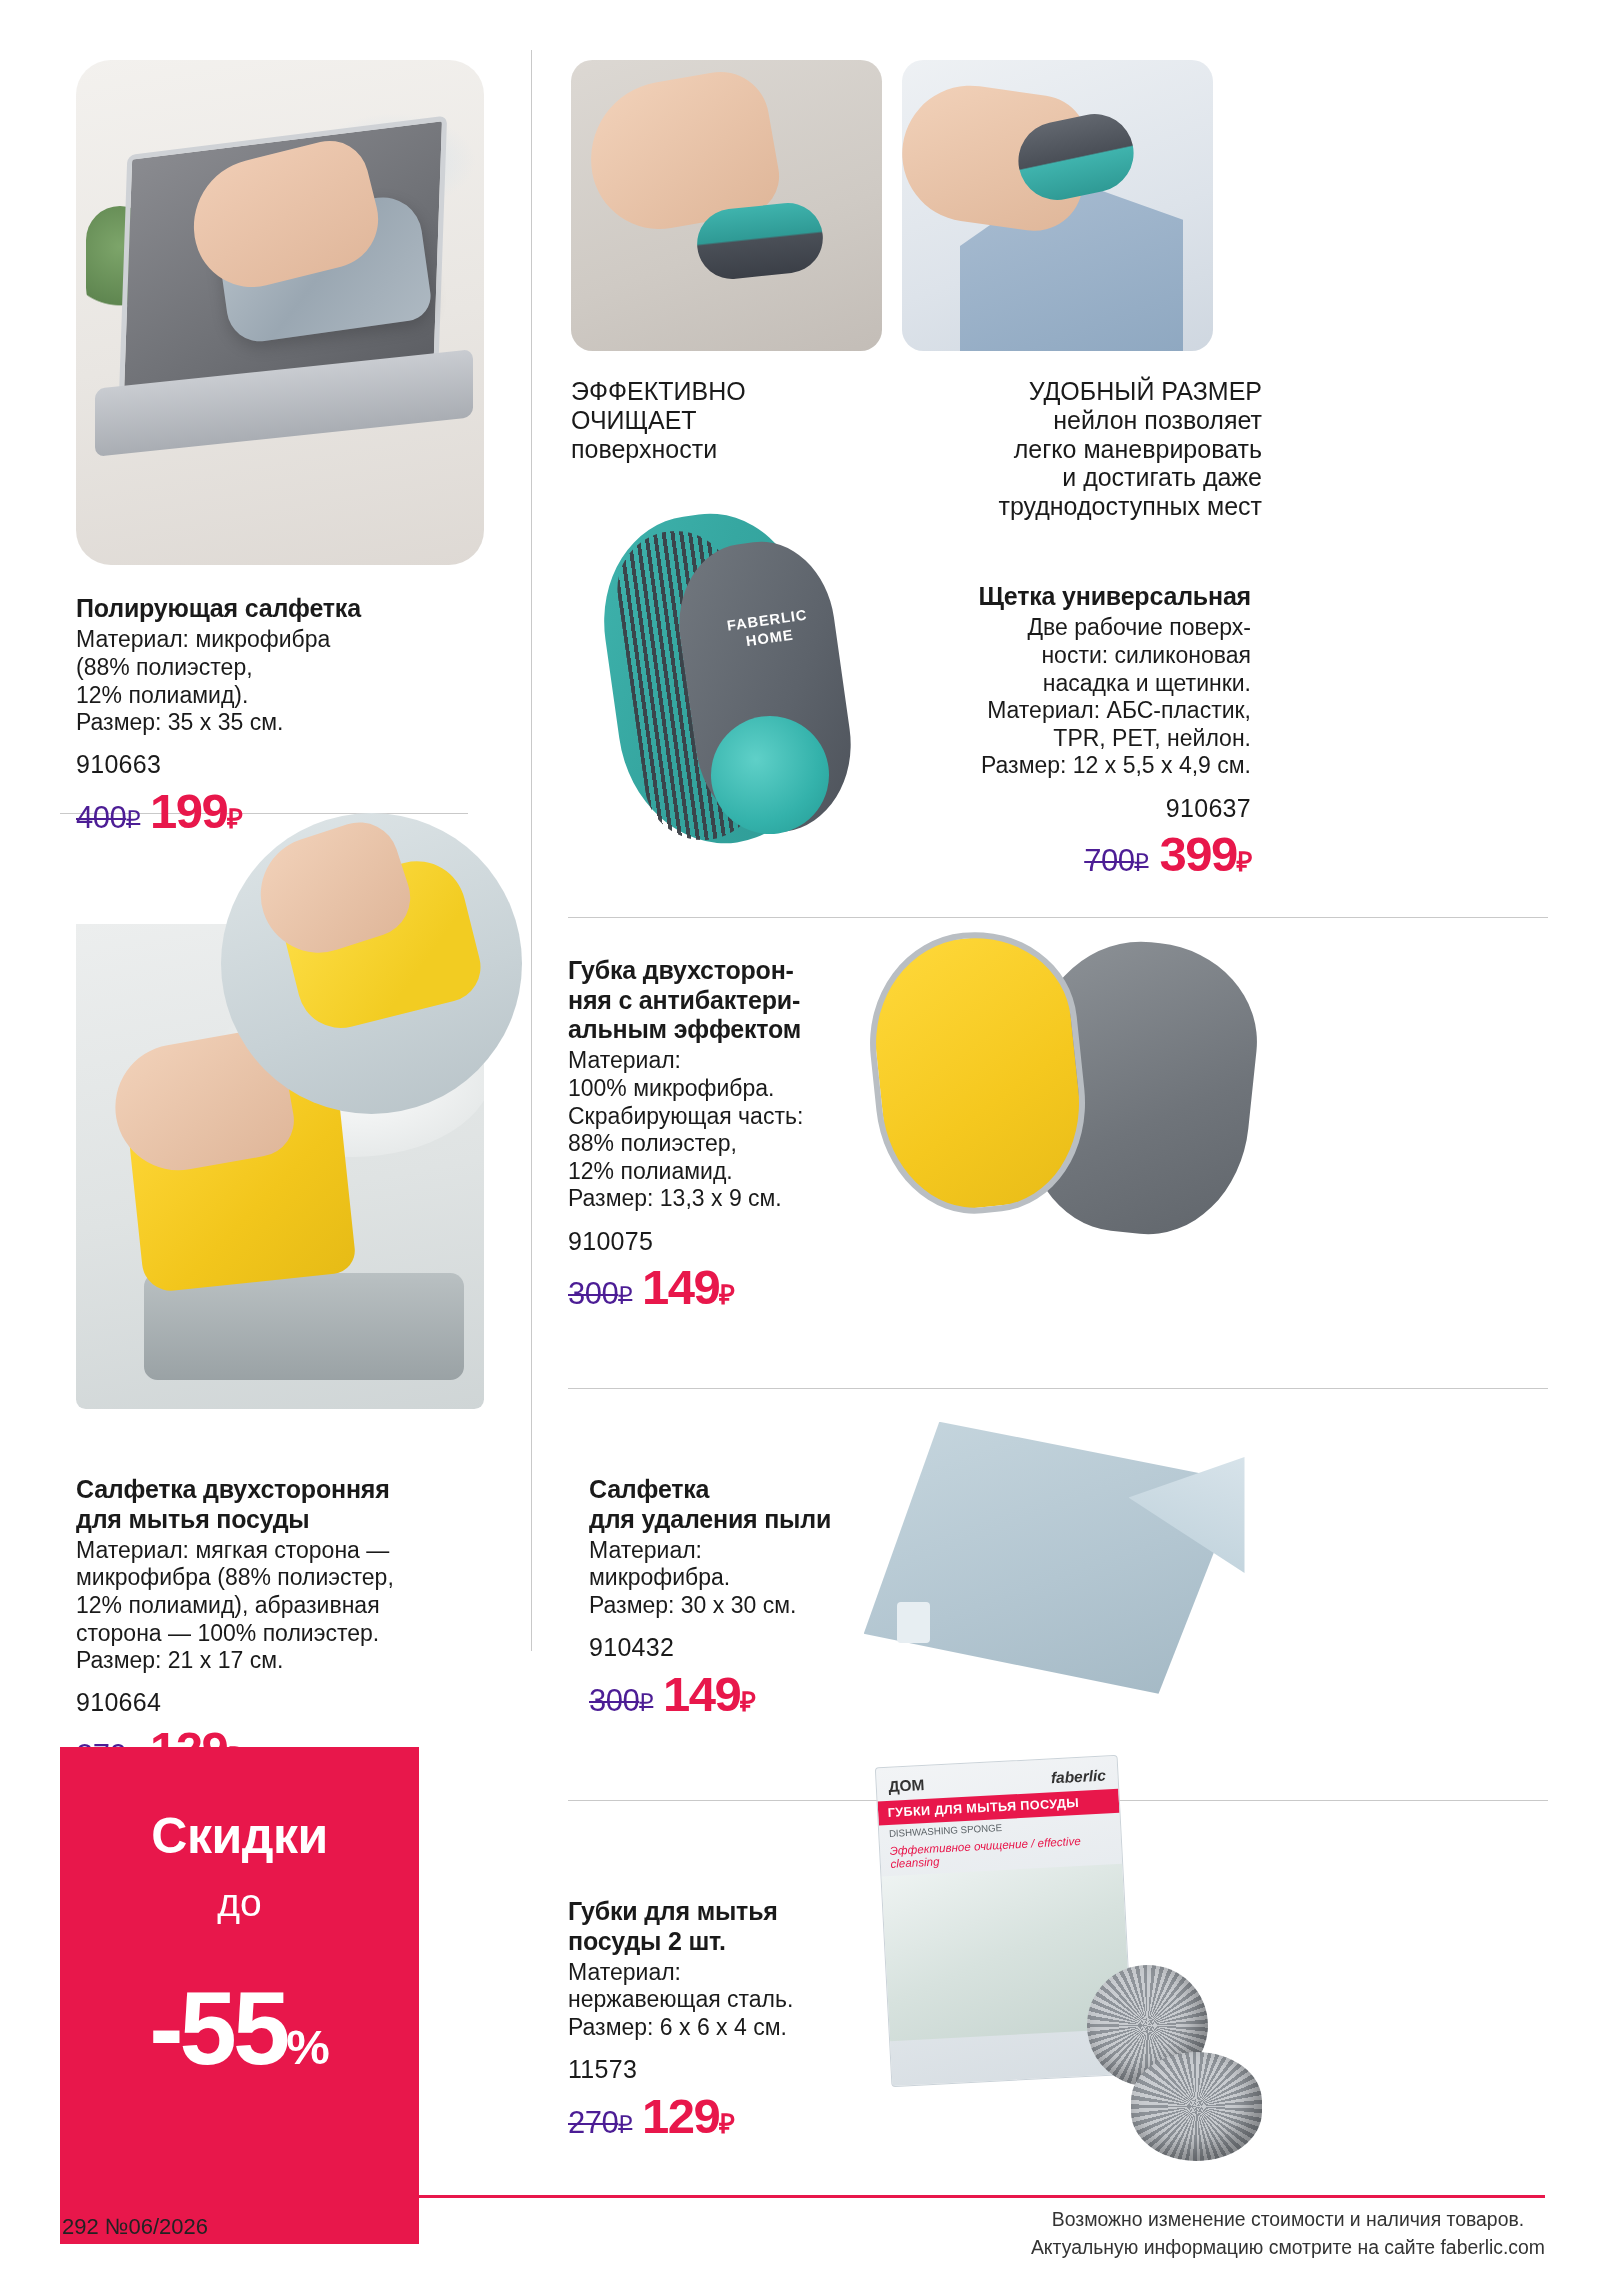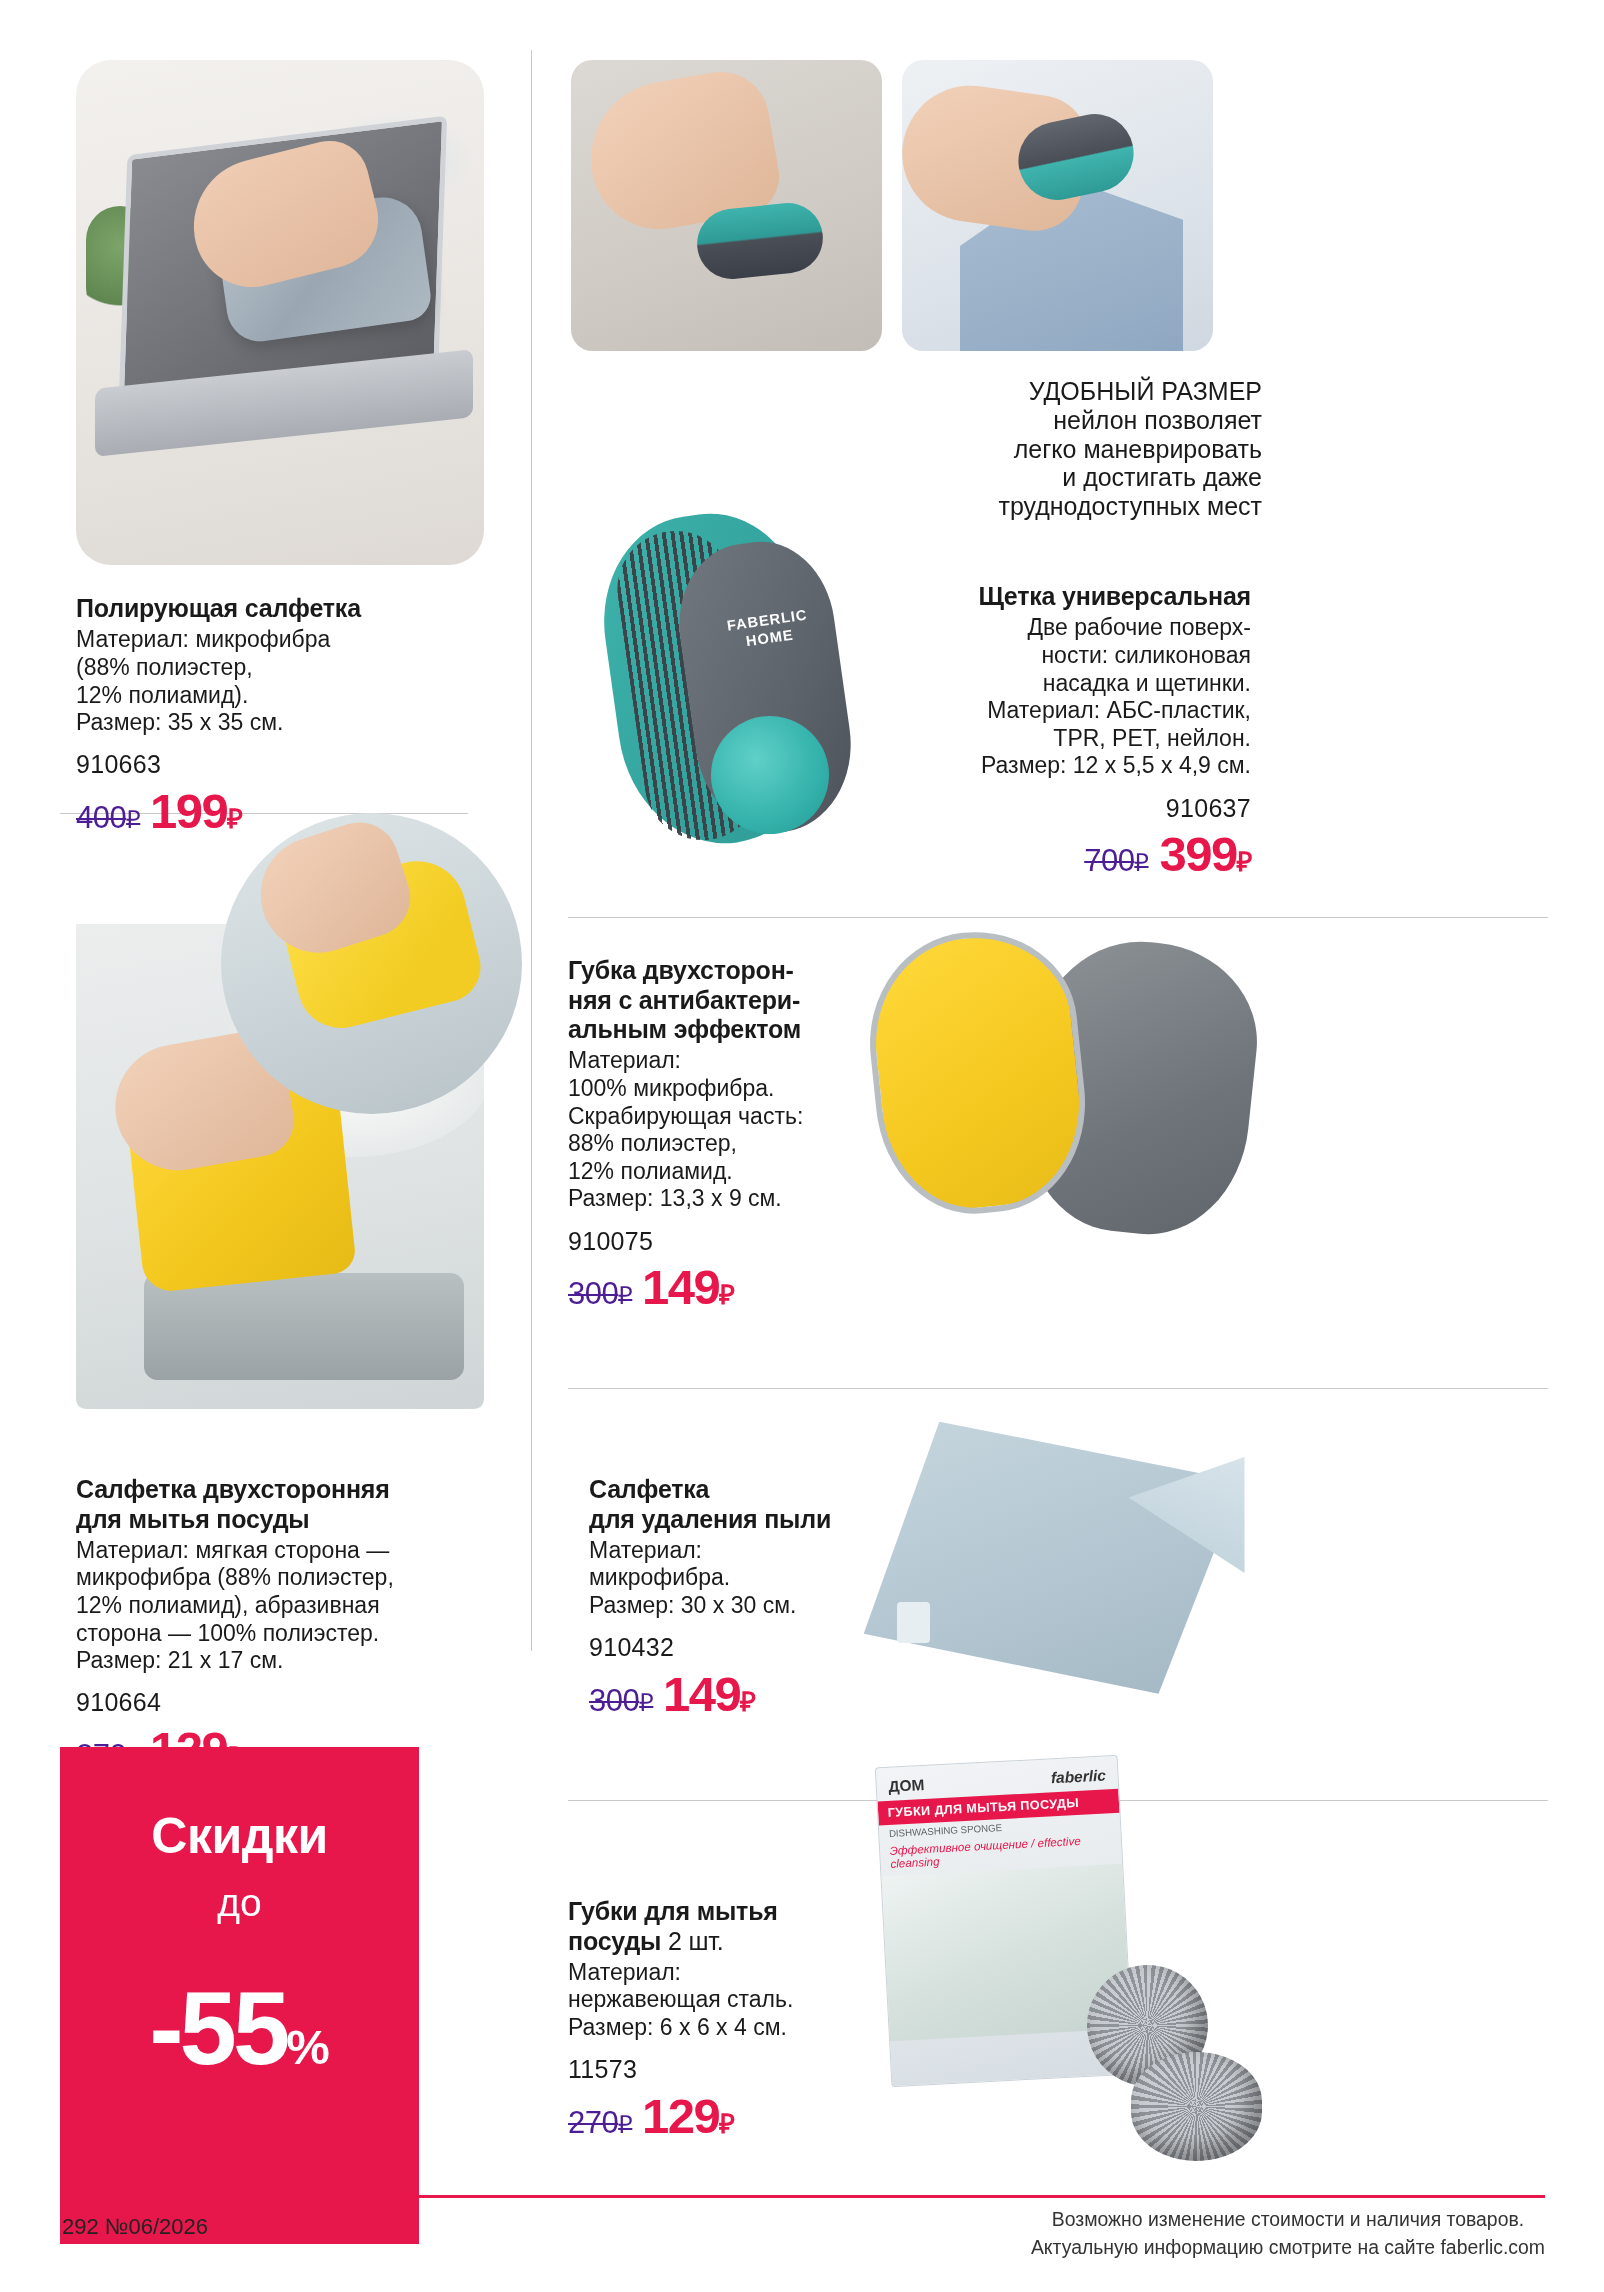--- a/index.html
+++ b/index.html
@@ -358,20 +358,25 @@
   <div class="img photo-sofa">
     <div class="sofa-hand"></div>
     <div class="sofa-brush"></div>
   </div>
   <div class="img photo-shirt">
     <div class="shirt-collar"></div>
     <div class="shirt-hand"></div>
     <div class="shirt-brush"></div>
   </div>
 
+  <div class="feat" style="left:571px; top:377px; width:291px;">
+    <div class="cap">ЭФФЕКТИВНО</div>
+    <div class="cap">ОЧИЩАЕТ</div>
+    <div>поверхности</div>
+  </div>
   <div class="feat" style="left:854px; top:377px; width:408px; text-align:right;">
     <div class="cap">УДОБНЫЙ РАЗМЕР</div>
     <div>нейлон позволяет</div>
     <div>легко маневрировать</div>
     <div>и достигать даже</div>
     <div>труднодоступных мест</div>
   </div>
 
   <div class="brush-prod">
     <div class="brush-body"></div>
@@ -470,21 +475,21 @@
       <div class="pack-band">ГУБКИ ДЛЯ МЫТЬЯ ПОСУДЫ</div>
       <div class="pack-sub">DISHWASHING SPONGE</div>
       <div class="pack-red">Эффективное очищение / effective cleansing</div>
       <div class="pack-photo"></div>
     </div>
     <div class="steel-ball ball-a"></div>
     <div class="steel-ball ball-b"></div>
   </div>
   <div style="position:absolute; left:568px; top:1897px; width:281px;">
     <div class="prod-title"><span style="white-space:pre-line">Губки для мытья
-посуды</span> <span style="font-weight:normal">2 шт.</span></div>
+посуды</span> <span style="font-weight:bold">2 шт.</span></div>
     <div class="prod-desc" style="white-space:pre-line">Материал:
 нержавеющая сталь.
 Размер: 6 х 6 х 4 см.</div>
     <div class="prod-code">11573</div>
     <div class="price-row">
       <span class="price-old"><span>270</span><span class="rub-old">₽</span></span>
       <span class="price-new"><span>129</span><span class="rub">₽</span></span>
     </div>
   </div>
 

